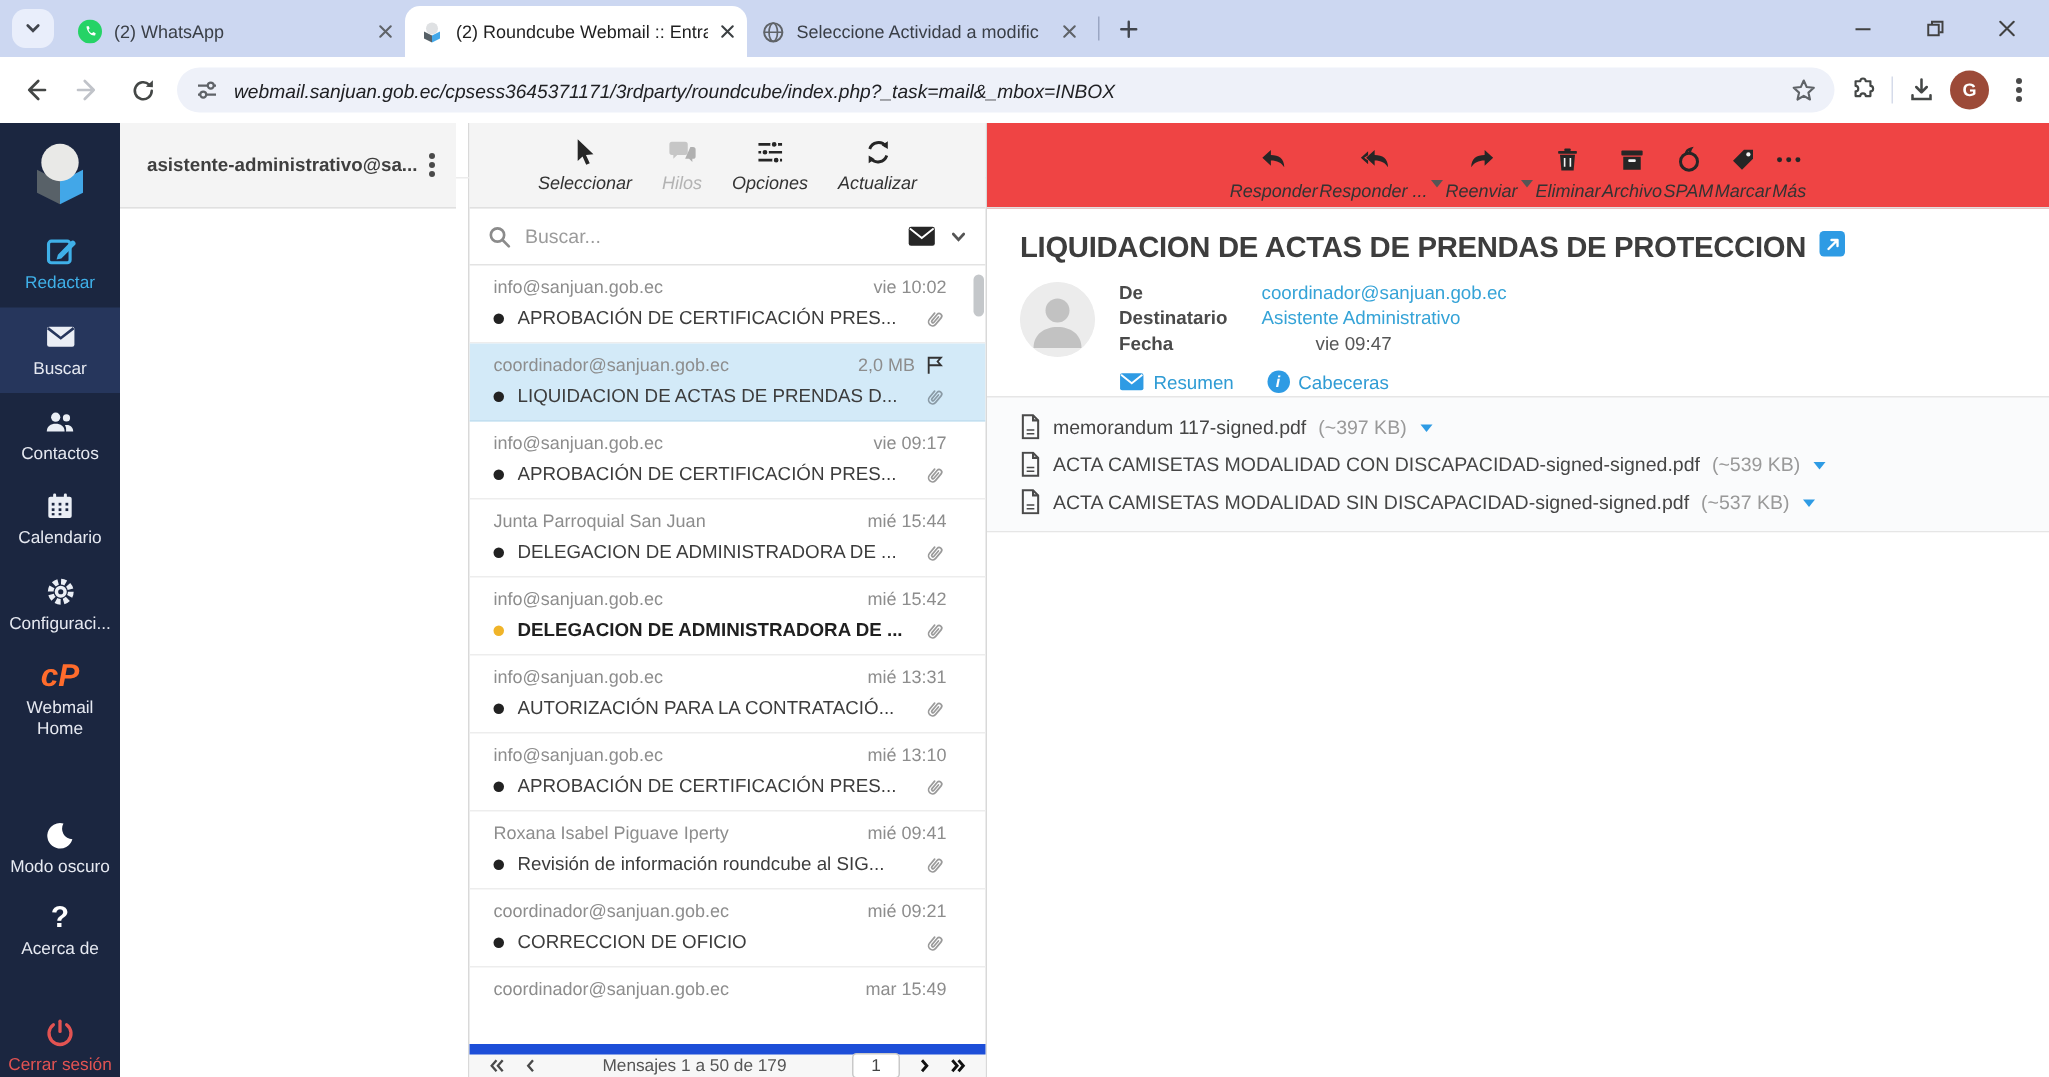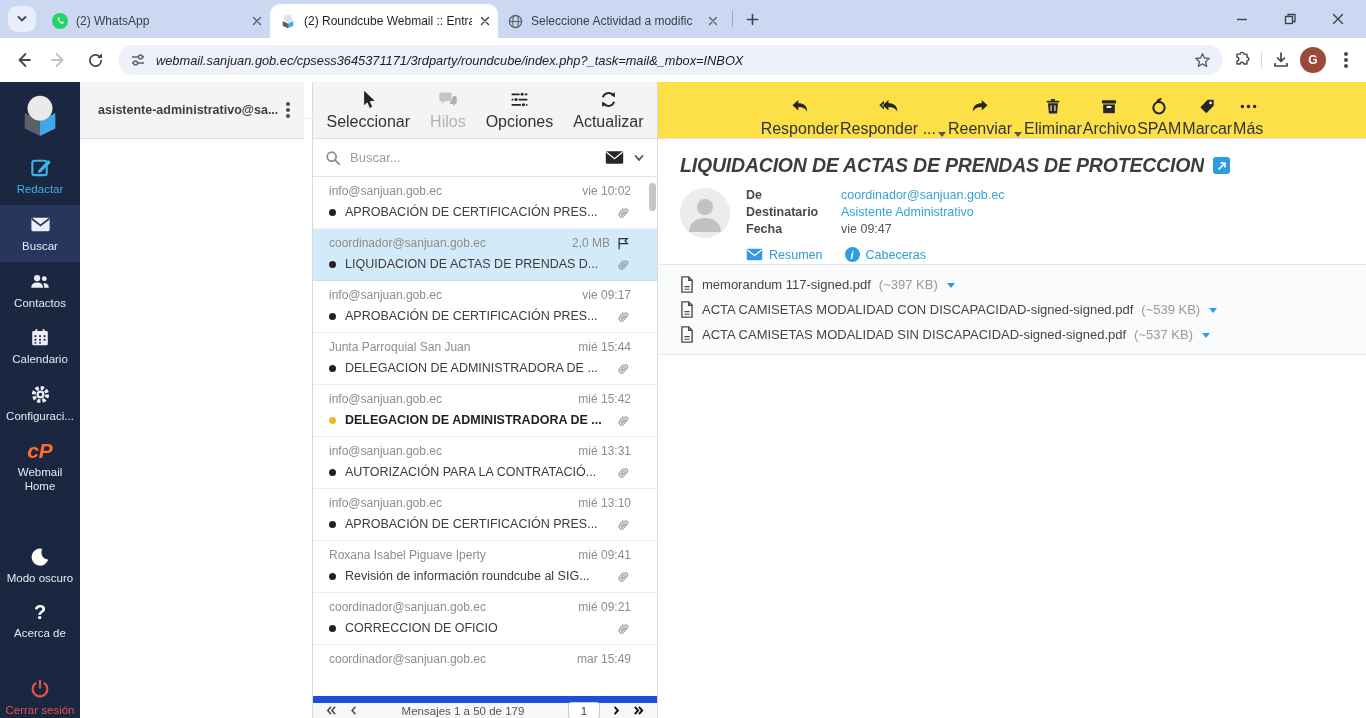--- a/index.html
+++ b/index.html
@@ -50,21 +50,21 @@
   .badge { margin-left:auto; min-width:27px; height:16px; background:#41b4ea; border-radius:8px; color:#fff; font-size:11px; font-weight:bold; display:flex; align-items:center; justify-content:center; padding:0 7px; }
   .folders-spacer { flex:1; }
   .quota { height:22px; border-top:1px solid #dcdcdc; background:#f7f7f7; display:flex; align-items:center; gap:10px; padding:0 14px 0 32px; }
   .qbar { width:112px; height:9px; border:1px solid #c6c6c6; border-radius:5px; background:#fff; overflow:hidden; }
   .qfill { height:100%; width:8%; background:#44a5e3; border-radius:5px; }
   .qtext { font-size:11px; color:#666; }
 
   
   .list { width:345px; border-right:1px solid #d9d9d9; display:flex; flex-direction:column; flex:none; }
   .list-toolbar { height:57px; background:#f4f4f4; border-bottom:1px solid #e0e0e0; display:flex; align-items:center; justify-content:center; gap:20px; flex:none; }
-  .tbi { display:flex; flex-direction:column; align-items:center; gap:3px; font-size:16px; color:#333; }
+  .tbi { display:flex; flex-direction:column; align-items:center; gap:3px; font-size:12px; color:#333;font-style:italic; }
   .tbi.disabled { color:#b3b3b3; }
   .search-row { height:38px; border-bottom:1px solid #e3e3e3; display:flex; align-items:center; gap:9px; padding:0 12px; flex:none; }
   .search-input { flex:1; border:none; outline:none; background:transparent; font-size:13px; color:#444; font-family:"Liberation Sans",sans-serif; }
   .search-input::placeholder { color:#9b9b9b; }
   .rows { flex:1; overflow:hidden; position:relative; }
   .msg { height:52px; padding:7px 26px 0 16px; border-bottom:1px solid #ededed; }
   .msg .l1 { display:flex; align-items:center; font-size:12px; color:#8d8d8d; line-height:15px; gap:6px; }
   .sender { flex:1; white-space:nowrap; overflow:hidden; }
   .meta { flex:none; }
   .msg .l2 { display:flex; align-items:center; gap:9px; margin-top:5px; line-height:17px; }
@@ -76,31 +76,31 @@
   .msg.partial .l2 { visibility:hidden; }
   .clip { flex:none; display:flex; }
   .sb-thumb { position:absolute; right:1px; top:6px; width:7px; height:28px; border-radius:4px; background:#c4c7ca; }
   .list-footer { height:22px; border-top:7px solid #1d4ed8; background:#f7f7f7; display:flex; align-items:center; gap:12px; padding:0 12px; flex:none; }
   .pg-label { flex:1; text-align:center; font-size:11.5px; color:#555; }
   .pg-box { width:32px; height:17px; background:#fff; border:1px solid #c9c9c9; border-radius:3px; font-size:11.5px; color:#444; display:flex; align-items:center; justify-content:center; }
   .pgbtn { display:flex; align-items:center; }
 
   
   .reader { flex:1; display:flex; flex-direction:column; background:#fff; min-width:0; }
-  .reader-toolbar { height:57px; background:#fde047; border-bottom:1px solid #e0e0e0; display:flex; align-items:flex-end; justify-content:center; gap:1px; padding-top:9px; flex:none; }
+  .reader-toolbar { height:57px; background:#ef4444; border-bottom:1px solid #e0e0e0; display:flex; align-items:center; justify-content:center; gap:1px; padding-top:9px; flex:none; }
   .caret-btn { display:flex; margin-top:14px; }
-  .subject-row { display:flex; align-items:center; gap:9px; padding:15px 22px 5px;font-style:italic; }
+  .subject-row { display:flex; gap:9px; padding:15px 22px 5px; }
   .subject { font-size:19.5px; font-weight:bold; color:#3d3d3d; letter-spacing:-0.2px; white-space:nowrap; overflow:hidden; }
   .ext-btn { flex:none; width:17px; height:17px; background:#2e9be4; border-radius:3px; display:flex; align-items:center; justify-content:center; }
   .hdr-block { display:flex; gap:16px; padding:6px 22px 0; }
   .avatar-big { width:50px; height:50px; border-radius:50%; background:#ececec; overflow:hidden; flex:none; }
   .hdr-grid { display:grid; grid-template-columns:95px auto; row-gap:3px; font-size:12.5px; align-content:start; }
   .hdr-label { font-weight:bold; color:#4a4a4a; }
   .hdr-link { color:#35a3d7; }
-  .hdr-plain { color:#555; }
+  .hdr-plain { color:#555;margin-left:36px; }
   .hdr-actions { display:flex; gap:22px; padding:9px 22px 0 88px; align-items:center; }
   .hdr-action { display:flex; align-items:center; gap:6px; font-size:12.5px; color:#2e9bd4; }
   .i-info { width:15px; height:15px; border-radius:50%; background:#2e9be4; color:#fff; font-size:10.5px; font-weight:bold; font-style:italic; display:flex; align-items:center; justify-content:center; }
   .attachments { margin-top:2px; border-top:1px solid #e6e6e6; border-bottom:1px solid #e6e6e6; background:#fafbfc; padding:7px 0; }
   .att { display:flex; align-items:center; gap:8px; padding:4px 22px; font-size:13px; }
   .att-name { color:#454545; }
   .att-size { color:#999; }
   .reader-body { flex:1; background:#fff; }
   svg { display:block; }
 </style>

